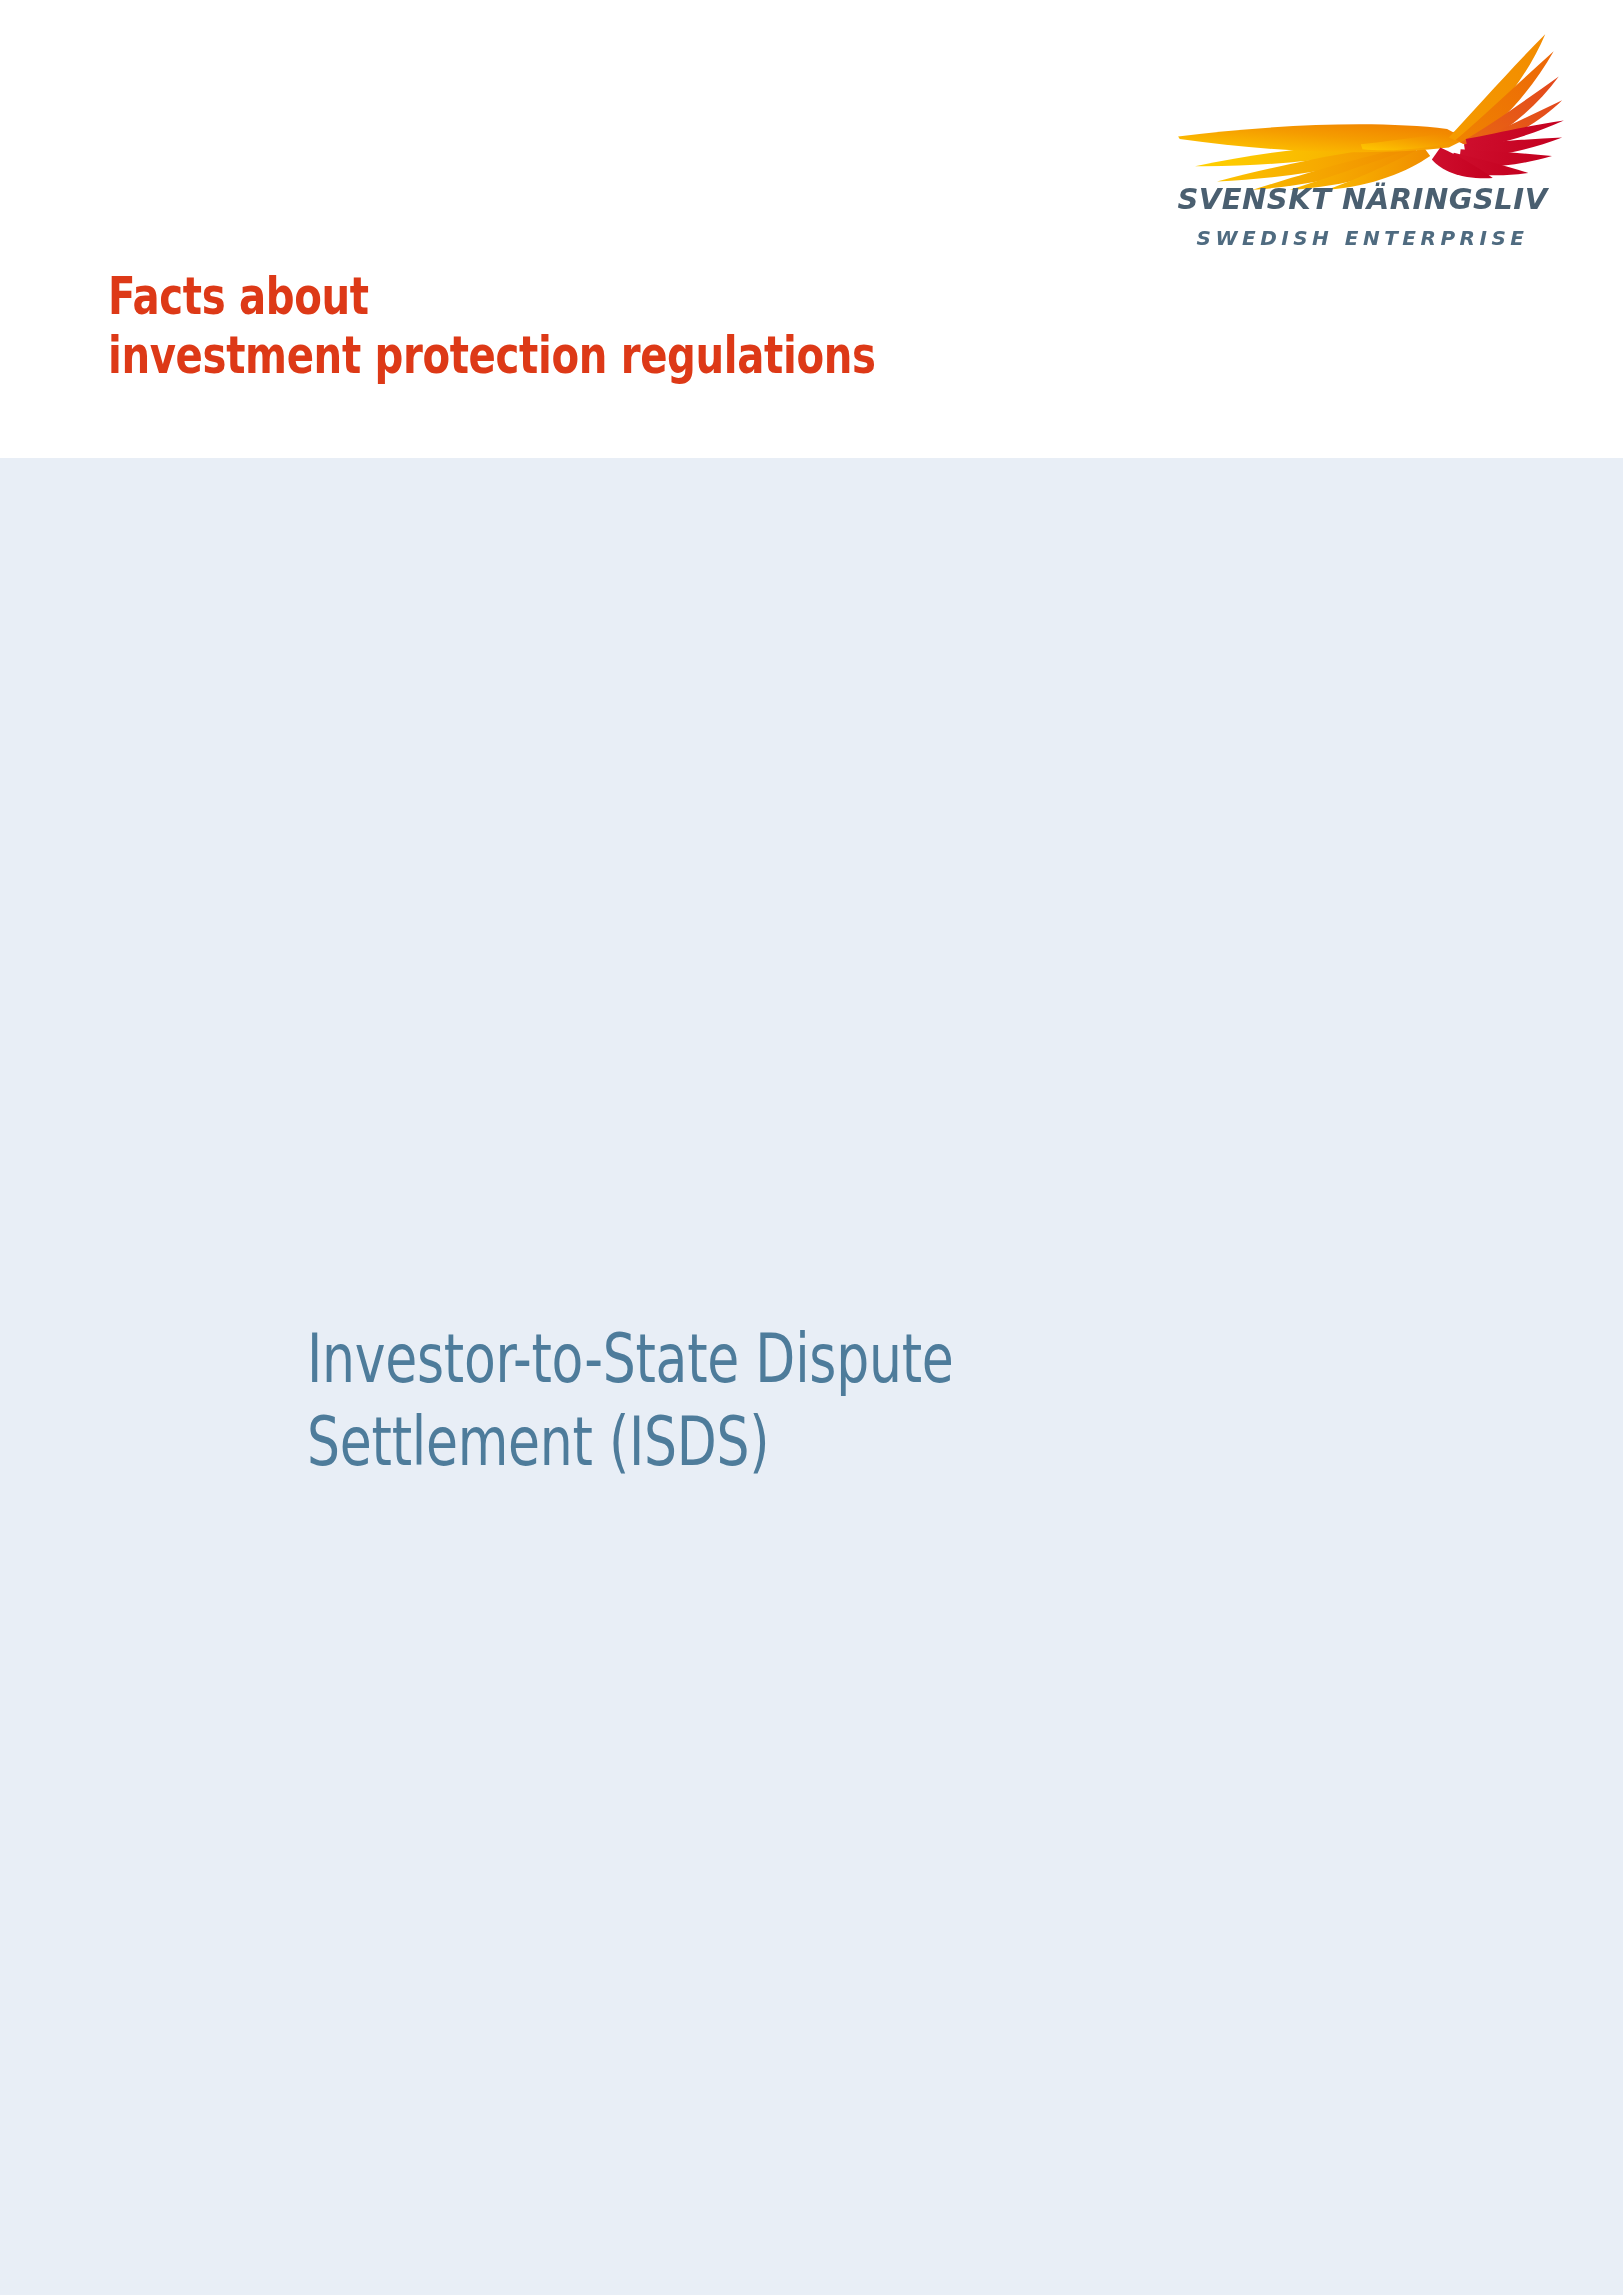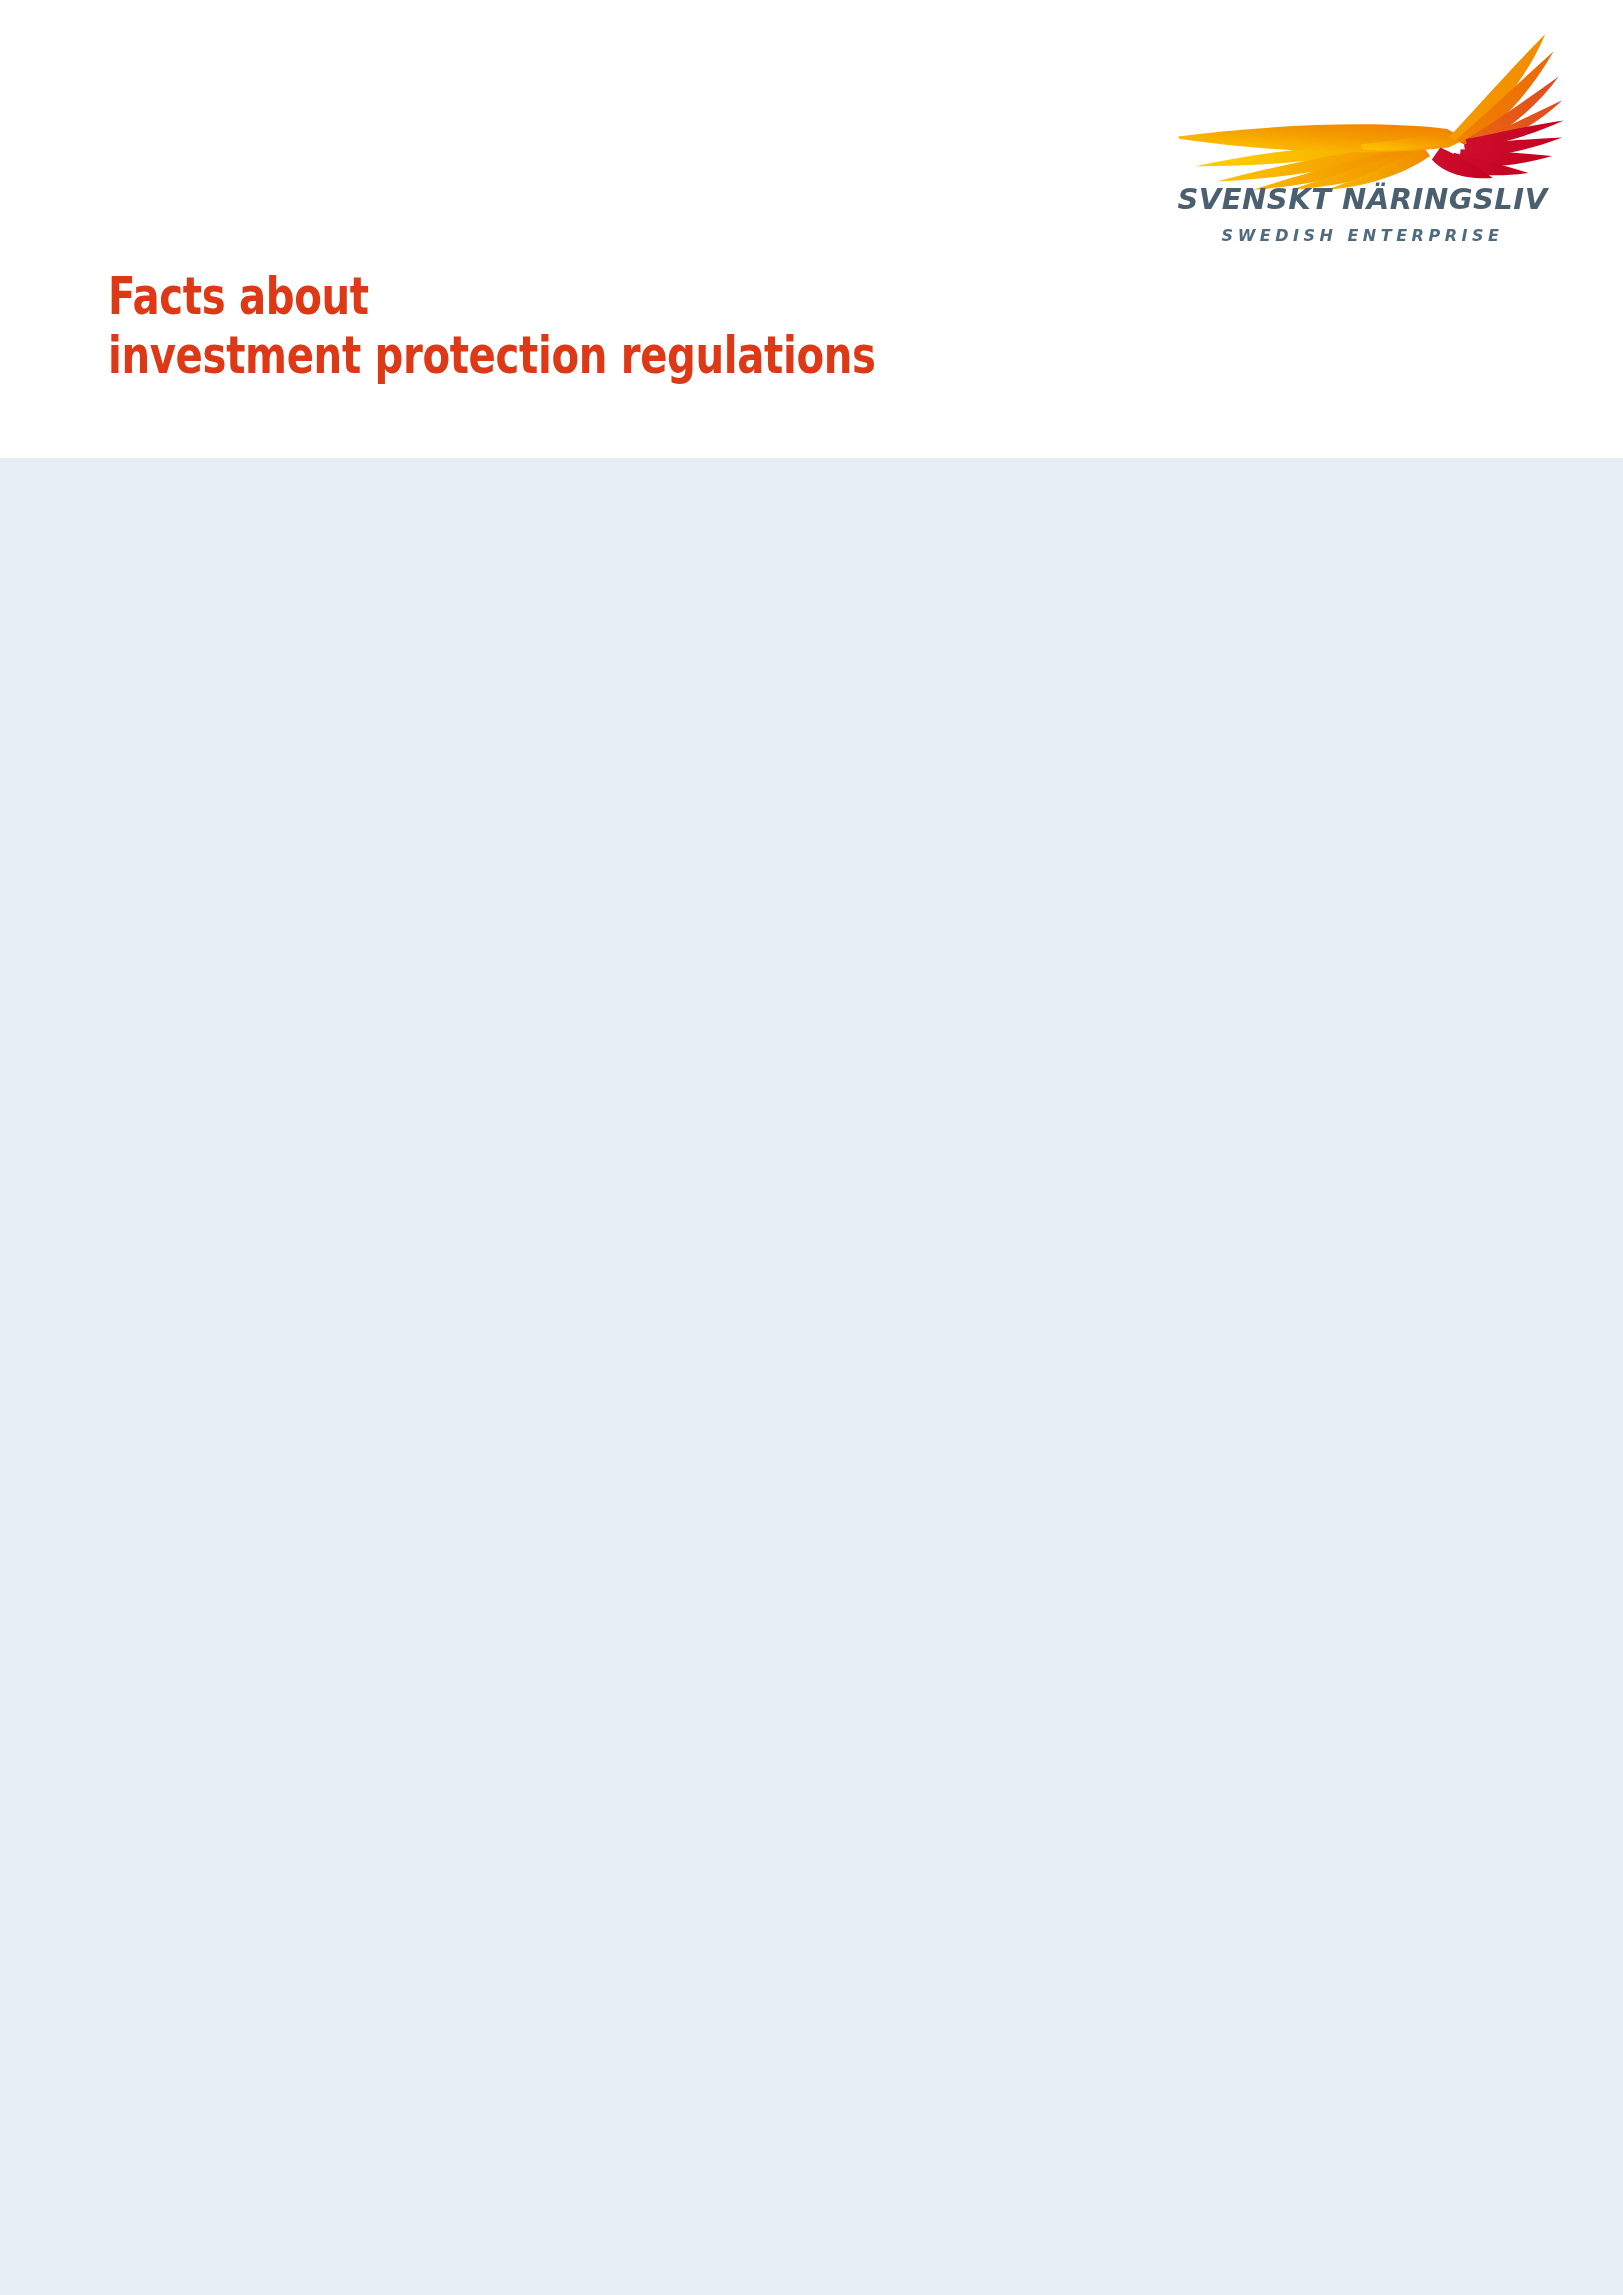--- a/index.html
+++ b/index.html
@@ -70,21 +70,21 @@
   }
   .logo-subwordmark {
     position: absolute;
     left: 0;
     top: 199px;
     width: 423px;
     text-align: center;
     font-family: "DejaVu Sans", sans-serif;
     font-weight: bold;
     font-style: italic;
-    font-size: 16px;
+    font-size: 20px;
     letter-spacing: 4.5px;
     color: #4F6B80;
     white-space: nowrap;
     line-height: 1;
   }
 
   
   .eyebrow {
     position: absolute;
     left: 108px;
@@ -236,17 +236,21 @@
   </div>
 
   <div class="eyebrow">
     <span class="eyebrow-line">Facts about</span>
     <span class="eyebrow-line">investment protection regulations</span>
   </div>
 
   <div class="body-panel">
 
 
+    <div class="subtitle-block">
+      <span class="subtitle-line">Investor-to-State Dispute</span>
+      <span class="subtitle-line">Settlement (ISDS)</span>
+    </div>
 
   </div>
 
 </div>
 
 
 </body></html>

